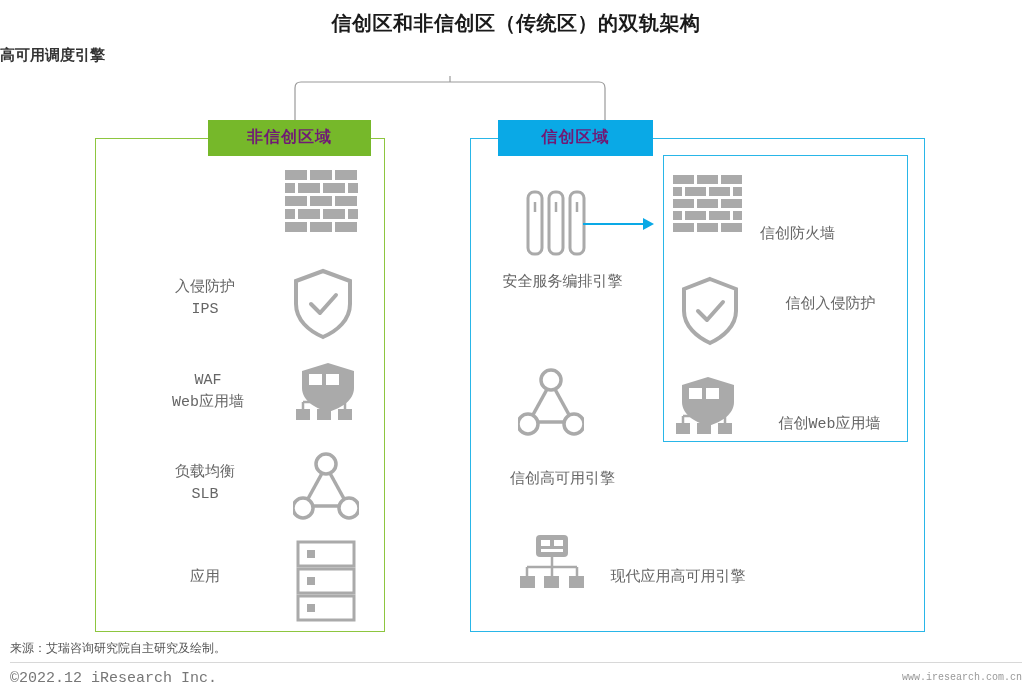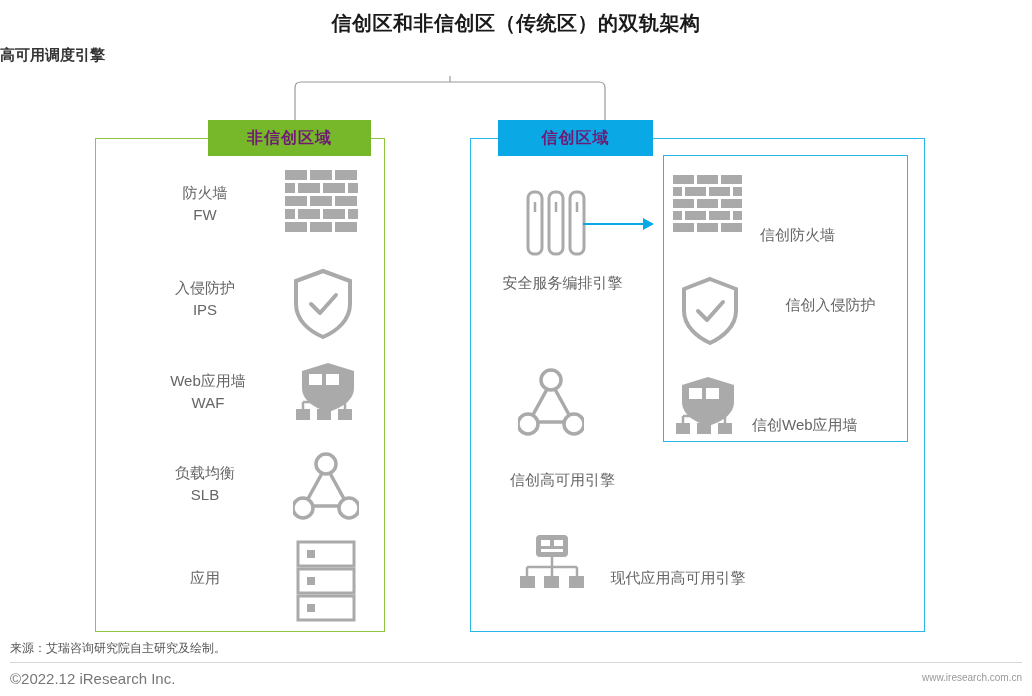--- a/index.html
+++ b/index.html
@@ -12,20 +12,21 @@
     background: #ffffff;
     font-family: "Liberation Sans", sans-serif;
     color: #555555;
     position: relative;
     overflow: hidden;
   }
   #page {
     position: relative;
     width: 1032px;
     height: 696px;
+    font-family: Liberation Mono, monospace;
   }
 
   
   .main-title {
     position: absolute;
     top: 10px;
     left: 0;
     width: 1032px;
     text-align: center;
     font-size: 20px;
@@ -147,21 +148,21 @@
     width: 72px;
     height: 16px;
   }
 
   
   .i-ico-1 { position: absolute; left: 673px; top: 175px; }
   .i-lbl-1 { position: absolute; left: 760px; top: 224px; width: 140px; text-align: left; }
   .i-ico-2 { position: absolute; left: 680px; top: 276px; }
   .i-lbl-2 { position: absolute; left: 758px; top: 294px; width: 145px; text-align: center; }
   .i-ico-3 { position: absolute; left: 675px; top: 376px; }
-  .i-lbl-3 { position: absolute; left: 752px; top: 414px; width: 155px; text-align: left; }
+  .i-lbl-3 { position: absolute; left: 752px; top: 414px; width: 155px; text-align: center; }
 
   
   .source-line {
     position: absolute;
     left: 10px;
     top: 640px;
     font-size: 12px;
     color: #555555;
   }
   .footer-rule {
@@ -198,24 +199,20 @@
   <div class="bracket">
     <svg width="320" height="46" viewBox="0 0 320 46">
       <path d="M5 44 L5 12 Q5 6 11 6 L309 6 Q315 6 315 12 L315 44" fill="none" stroke="#9a9a9a" stroke-width="1.2"></path>
       <line x1="160" y1="6" x2="160" y2="0" stroke="#9a9a9a" stroke-width="1.2"></line>
     </svg>
   </div>
 
   <div class="zone-left"></div>
   <div class="zone-tab tab-green">非信创区域</div>
 
-  <div class="row-label lbl-1">
-    <div>防火墙</div>
-    <div>FW</div>
-  </div>
   <div class="ico-1 icon-wrap">
     <svg width="78" height="68" viewBox="0 0 78 68">
       <g fill="#aaaaaa">
         <rect x="0" y="0" width="22" height="10"></rect>
           <rect x="25" y="0" width="22" height="10"></rect>
           <rect x="50" y="0" width="22" height="10"></rect>
         <rect x="0" y="13" width="10" height="10"></rect>
           <rect x="13" y="13" width="22" height="10"></rect>
           <rect x="38" y="13" width="22" height="10"></rect>
           <rect x="63" y="13" width="10" height="10"></rect>
@@ -238,22 +235,22 @@
     <div>IPS</div>
   </div>
   <div class="ico-2 icon-wrap">
     <svg width="62" height="72" viewBox="0 0 62 72">
       <path d="M31 3 L58 13 L58 36 C58 52 45 63 31 69 C17 63 4 52 4 36 L4 13 Z" fill="none" stroke="#aaaaaa" stroke-width="4"></path>
       <path d="M19 36 L28 45 L44 27" fill="none" stroke="#aaaaaa" stroke-width="4" stroke-linecap="round" stroke-linejoin="round"></path>
     </svg>
   </div>
 
   <div class="row-label lbl-3">
+    <div>WAF</div>
     <div>Web应用墙</div>
-    <div>WAF</div>
   </div>
   <div class="ico-3 icon-wrap">
     <svg width="62" height="62" viewBox="0 0 62 62">
       <path d="M33 1 L59 9 L59 26 C59 38 47 46 33 50 C19 46 7 38 7 26 L7 9 Z" fill="#aaaaaa"></path>
       <rect x="14" y="12" width="13" height="11" fill="#ffffff"></rect>
       <rect x="31" y="12" width="13" height="11" fill="#ffffff"></rect>
       <line x1="20" y1="30" x2="20" y2="40" stroke="#aaaaaa" stroke-width="2.5"></line>
       <line x1="8" y1="40" x2="50" y2="40" stroke="#aaaaaa" stroke-width="2.5"></line>
       <line x1="8" y1="40" x2="8" y2="47" stroke="#aaaaaa" stroke-width="2.5"></line>
       <line x1="29" y1="40" x2="29" y2="47" stroke="#aaaaaa" stroke-width="2.5"></line>

